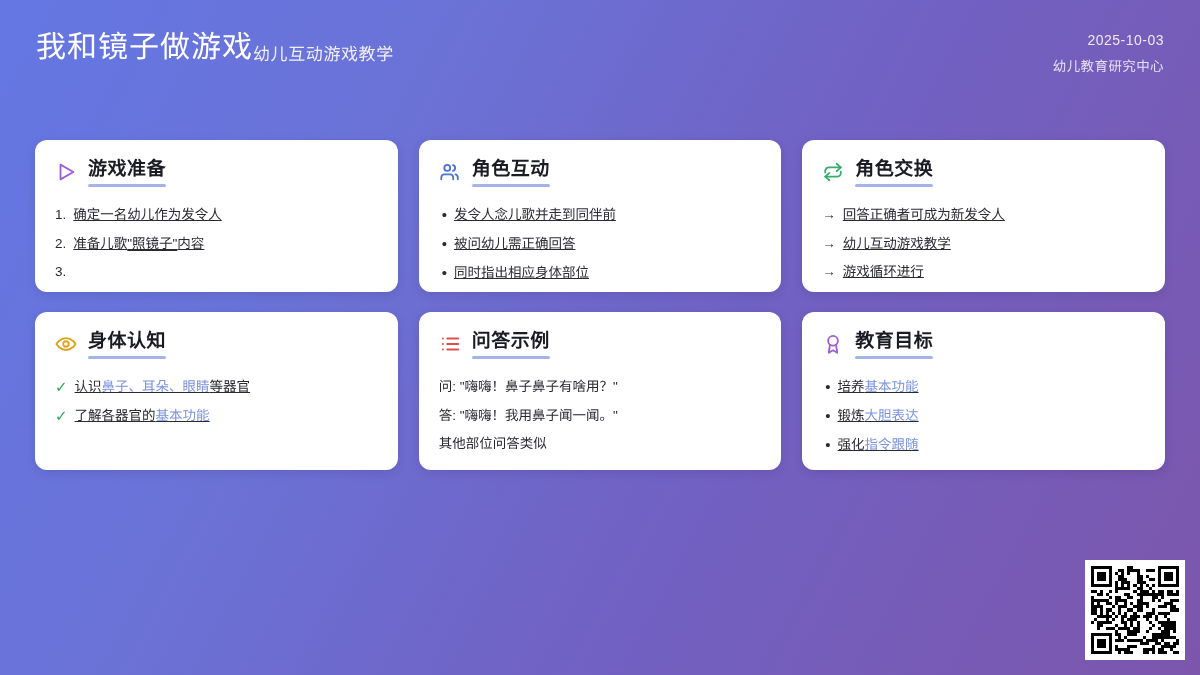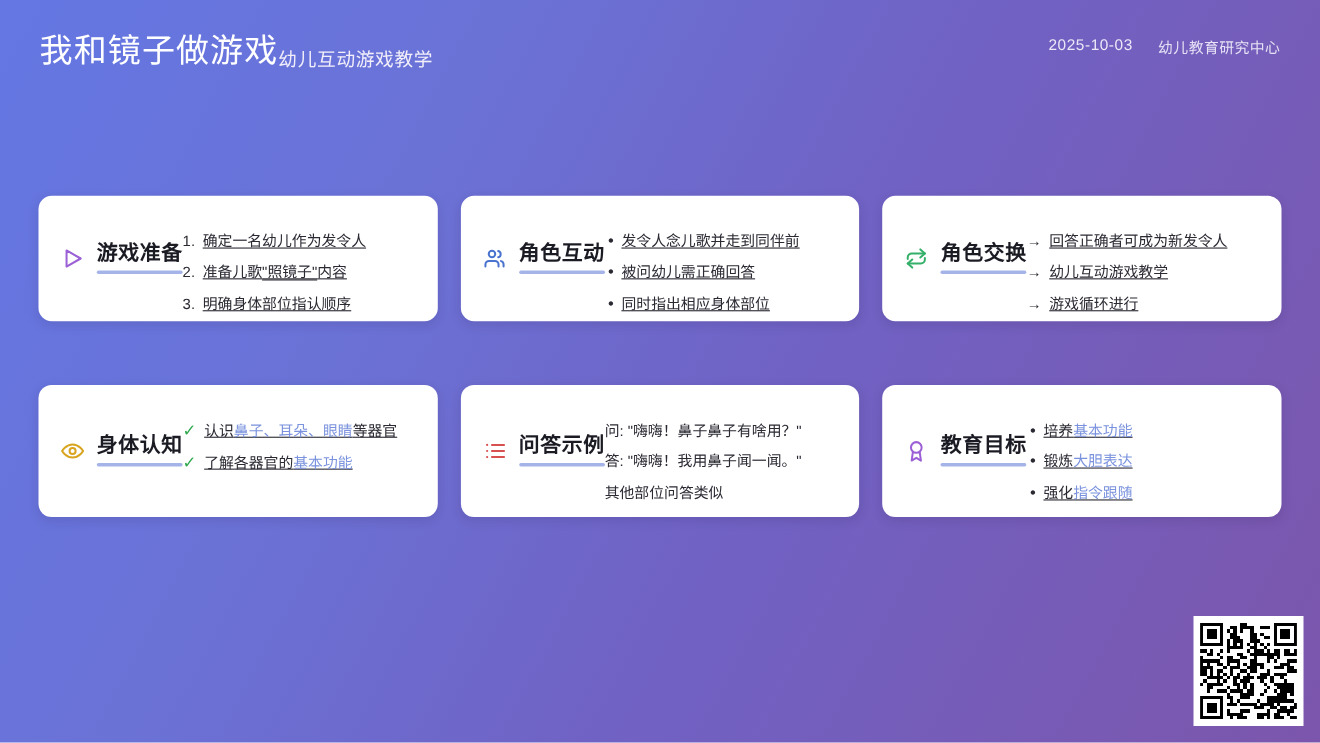--- a/index.html
+++ b/index.html
@@ -37,21 +37,21 @@
   .slide-subtitle {
     margin-top:12px;
     font-size:17px;
     font-weight:400;
     color:#f2effa;
     letter-spacing:0.6px;
   }
   .header-right {
     text-align:right;
     display:flex;
-    flex-direction:row;
+    flex-direction:column;
     gap:7px;
     padding-top:4px;
   }
   .header-date {
     font-size:14px;
     color:#ece8f8;
     letter-spacing:0.5px;
   }
   .header-org {
     font-size:13.5px;
@@ -72,22 +72,22 @@
     column-gap:21px;
     row-gap:20px;
   }
 
   .card {
     background:#ffffff;
     border-radius:12px;
     padding:18px 20px 14px 20px;
     box-shadow:0 3px 10px rgba(40,25,80,0.14);
     display:flex;
+    flex-direction:column;
     overflow:hidden;
-    margin-top:38px;
   }
 
   .card-head {
     display:flex;
     align-items:center;
     gap:11px;
     margin-bottom:5px;
   }
   .card-icon {
     width:22px; height:22px;
@@ -193,21 +193,20 @@
         <div class="row">
           <span class="row-marker num">1.</span>
           <span class="row-text"><span>确定一名幼儿作为发令人</span></span>
         </div>
         <div class="row">
           <span class="row-marker num">2.</span>
           <span class="row-text"><span>准备儿歌</span><span class="hl-underline">"照镜子"</span><span>内容</span></span>
         </div>
         <div class="row">
           <span class="row-marker num">3.</span>
-          <span class="row-text"><span>明确身体部位指认顺序</span></span>
         </div>
       </div>
     </div>
     <div class="card">
       <div class="card-head">
         <span class="card-icon">
           <svg xmlns="http://www.w3.org/2000/svg" viewBox="0 0 24 24" width="22" height="22" fill="none" stroke="#4a72cf" stroke-width="2" stroke-linecap="round" stroke-linejoin="round">
             <path d="M15.5 20v-2a3.5 3.5 0 0 0-3.5-3.5H6A3.5 3.5 0 0 0 2.5 18v2"></path>
             <circle cx="9" cy="7.5" r="3.2"></circle>
             <path d="M20.5 20v-2a3.5 3.5 0 0 0-2.6-3.4"></path>

